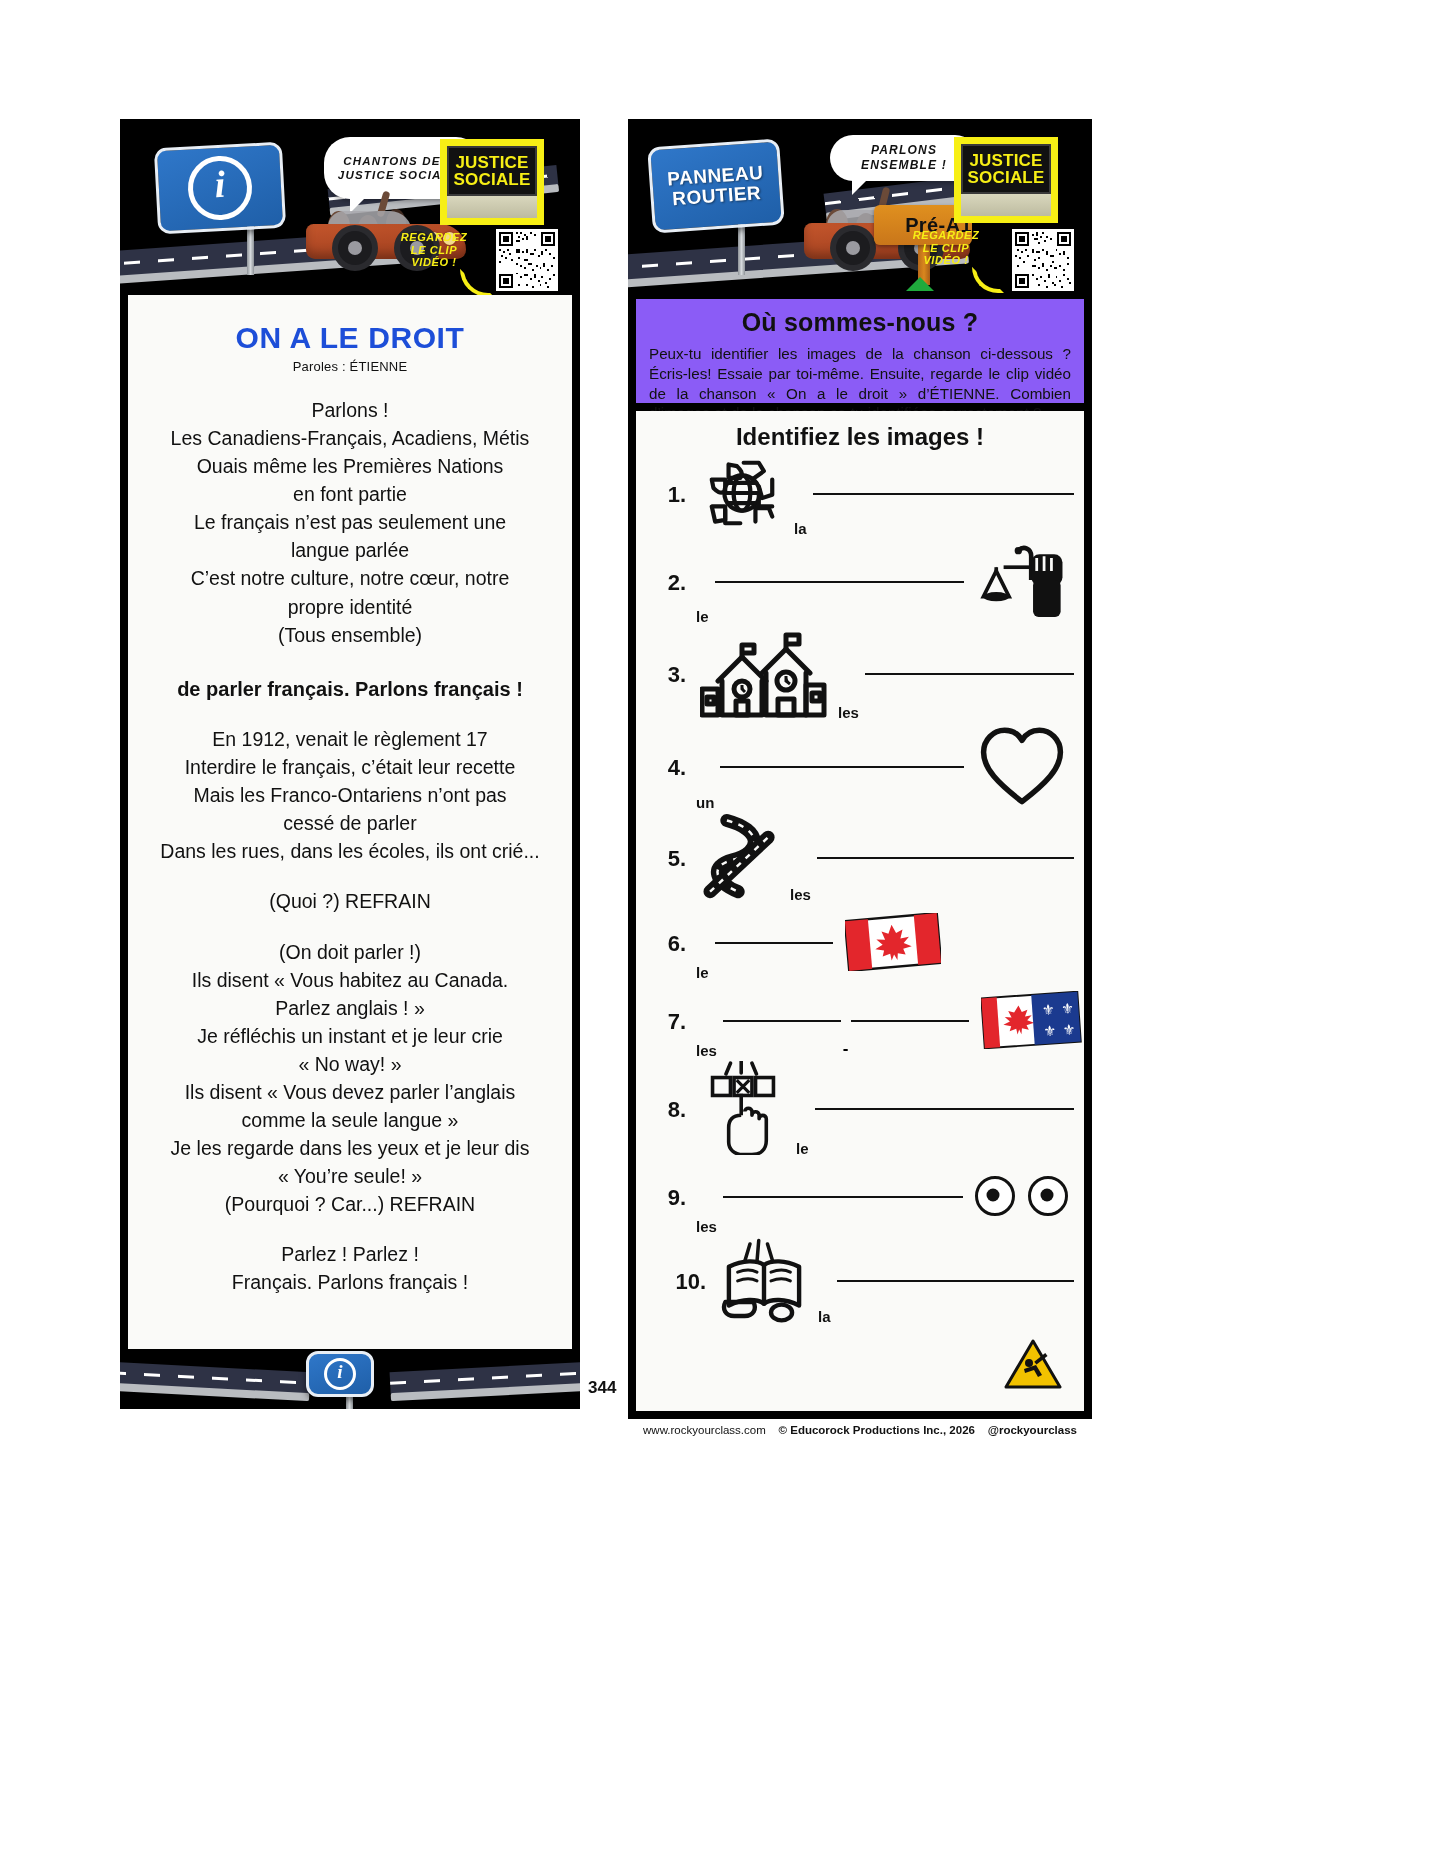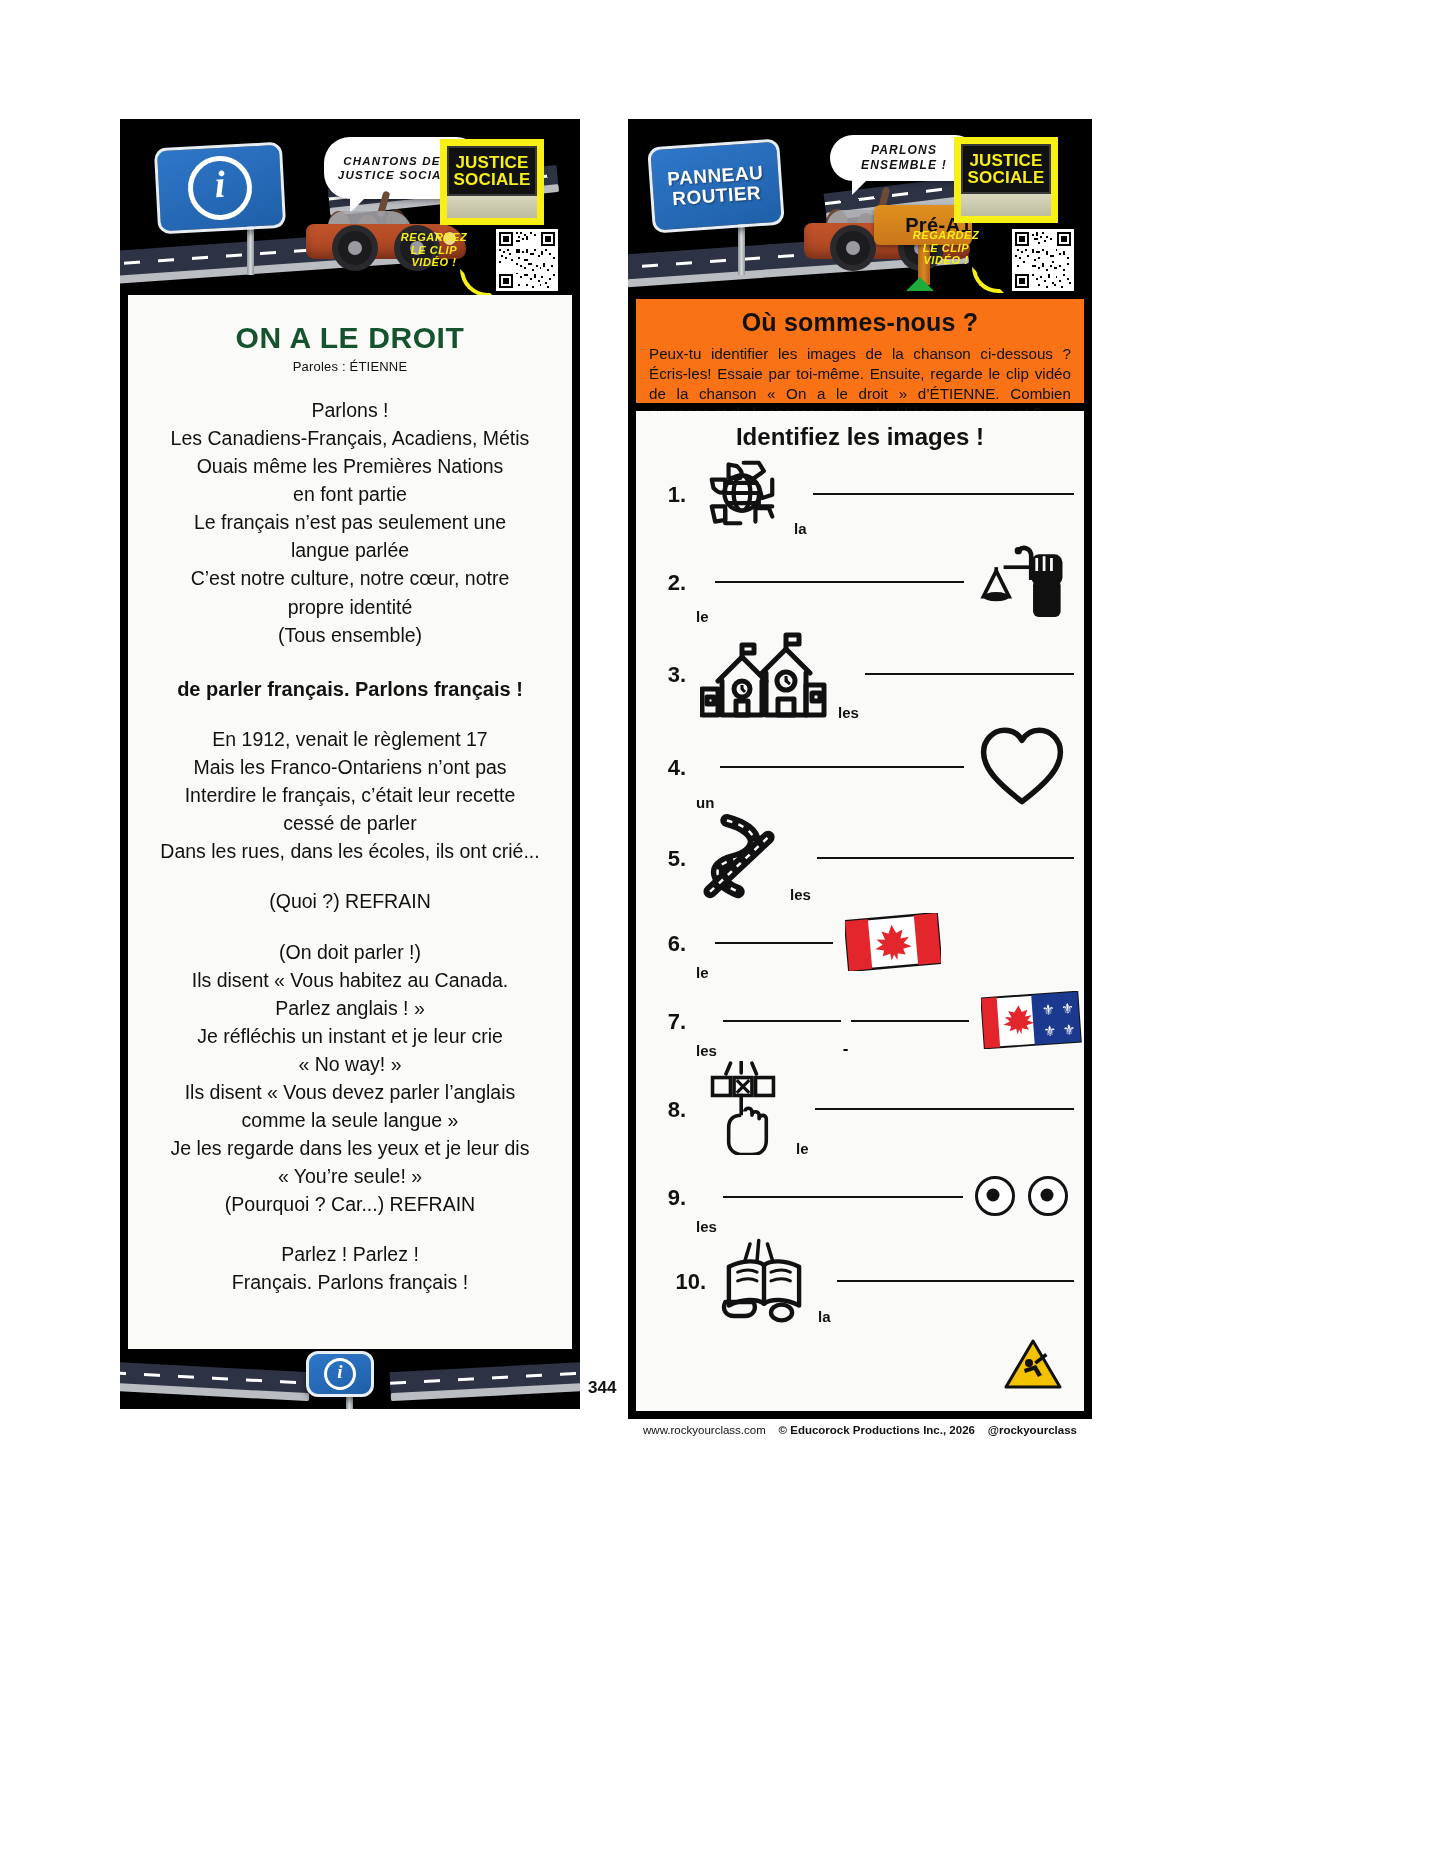--- a/index.html
+++ b/index.html
@@ -12,21 +12,21 @@
 
   
   #left-panel{left:120px;top:119px;width:460px;height:1290px;background:#000;}
   #left-header{position:absolute;left:0;top:0;width:460px;height:176px;background:#000;overflow:hidden;}
   #left-body{position:absolute;left:8px;top:176px;width:444px;height:1066px;background:#fafaf8;}
   #left-footer{position:absolute;left:0;bottom:0;width:460px;height:60px;background:#000;overflow:hidden;}
 
   
   #right-panel{left:628px;top:119px;width:464px;height:1300px;background:#000;}
   #right-header{position:absolute;left:0;top:0;width:464px;height:176px;background:#000;overflow:hidden;}
-  #right-intro{position:absolute;left:8px;top:180px;width:448px;height:104px;background:#f97316;}
+  #right-intro{position:absolute;left:8px;top:180px;width:448px;height:104px;background:#8b5cf6;}
   #right-ex{position:absolute;left:8px;top:292px;width:448px;height:1000px;background:#fafaf8;overflow:hidden;}
 
   
   .road{position:absolute;background:#2e3245;}
   .road .curb{position:absolute;left:0;right:0;bottom:-7px;height:8px;background:#b9bcc0;border-radius:2px;}
   .dashes{position:absolute;left:0;right:0;top:50%;height:3px;transform:translateY(-50%);
     background:repeating-linear-gradient(to right,#fff 0 16px,transparent 16px 34px);}
 
   
   .sign-blue{position:absolute;background:linear-gradient(160deg,#2f77c9,#1f5fa8);border-radius:12px;
@@ -74,21 +74,21 @@
   .arm{position:absolute;background:#6b4a38;border-radius:6px;}
 
   
   .wood-sign{position:absolute;background:linear-gradient(180deg,#e0901f,#c9761a);border-radius:6px;
     box-shadow:0 2px 4px rgba(0,0,0,.4);display:flex;align-items:center;justify-content:flex-end;}
   .wood-sign span{color:#111;font-weight:800;letter-spacing:.4px;}
   .wood-post{position:absolute;background:linear-gradient(to right,#b8691a,#d9871e,#a85e16);}
   .grass{position:absolute;width:0;height:0;}
 
   
-  .song-title{text-align:center;font-weight:800;font-size:30px;letter-spacing:.6px;color:#14532d;margin:26px 7px 0;}
+  .song-title{text-align:center;font-weight:800;font-size:30px;letter-spacing:.6px;color:#1d4ed8;margin:26px 7px 0;}
   .song-credit{text-align:center;font-size:13px;color:#111;margin:4px 0 0;letter-spacing:.2px;}
   .lyr{text-align:center;font-size:19.5px;line-height:1.44;color:#111;font-weight:300;}
   .lyr.block{margin:22px 0 0;}
   .lyr.refrain{font-weight:800;font-size:20px;line-height:1.42;margin:26px 0 0;}
 
   
   .ou-title{text-align:center;font-weight:800;font-size:25px;color:#111;margin:9px 0 0;letter-spacing:.2px;}
   .ou-para{text-align:justify;font-size:15.2px;line-height:1.3;color:#111;margin:7px 13px 0;font-weight:300;}
   .idt-title{text-align:center;font-weight:800;font-size:24px;color:#111;margin:12px 0 0;}
 
@@ -245,22 +245,22 @@
           <div>langue parlée</div>
           <div>C’est notre culture, notre cœur, notre</div>
           <div>propre identité</div>
           <div>(Tous ensemble)</div>
         </div>
       <div class="lyr refrain">
           <div>de parler français. Parlons français !</div>
         </div>
       <div class="lyr block">
           <div>En 1912, venait le règlement 17</div>
+          <div>Interdire le français, c’était leur recette</div>
           <div>Mais les Franco-Ontariens n’ont pas</div>
-          <div>Interdire le français, c’était leur recette</div>
           <div>cessé de parler</div>
           <div>Dans les rues, dans les écoles, ils ont crié...</div>
         </div>
       <div class="lyr block">
           <div>(Quoi ?) REFRAIN</div>
         </div>
       <div class="lyr block">
           <div>(On doit parler !)</div>
           <div>Ils disent « Vous habitez au Canada.</div>
           <div>Parlez anglais ! »</div>

